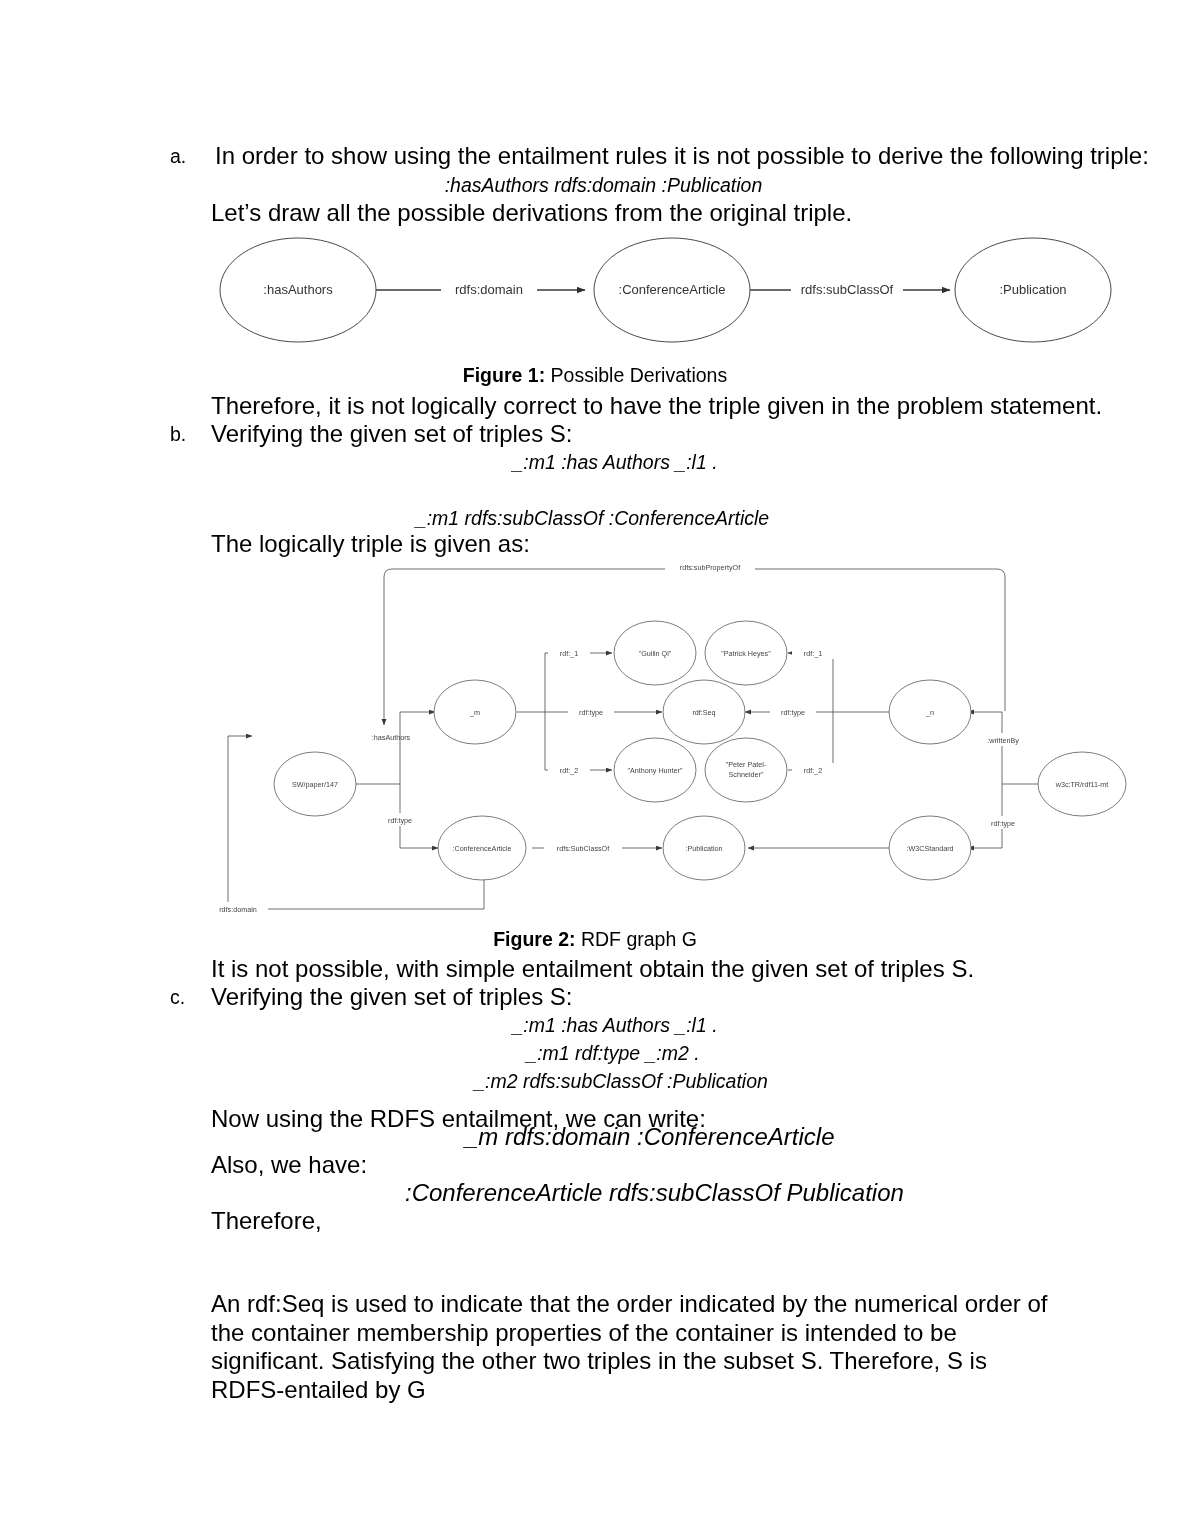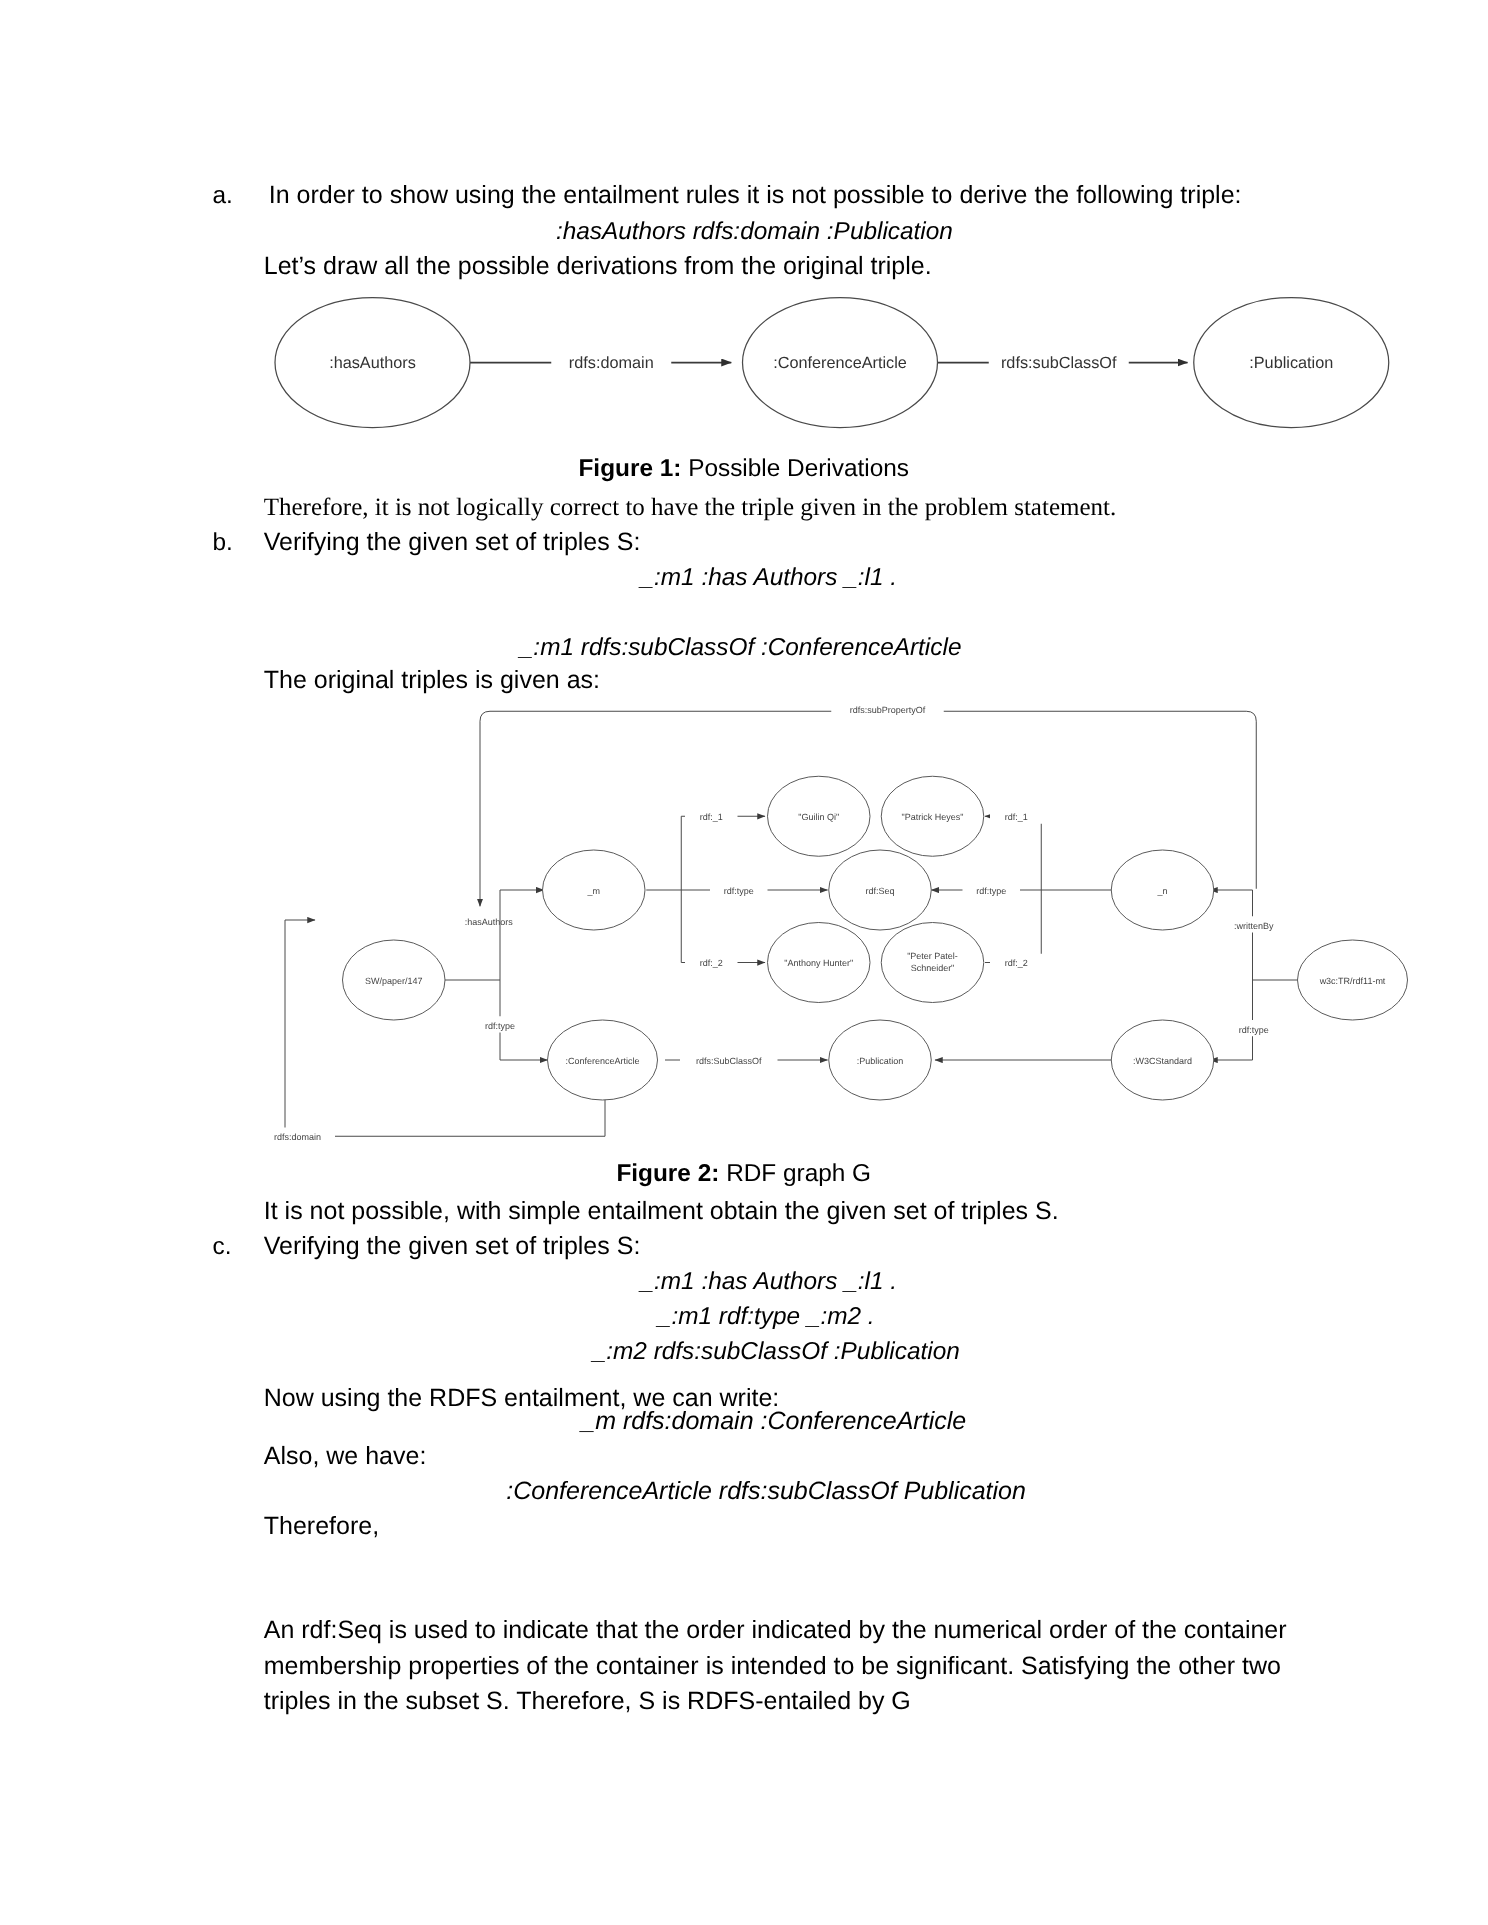--- a/index.html
+++ b/index.html
@@ -18,21 +18,21 @@
   .page {
     position: absolute;
     left: 0; top: 0;
     width: 1190px;
     height: 1540px;
   }
 
   
   .para {
     position: absolute;
-    font-size: 20px;
+    font-size: 24px;
     line-height: 28.5px;
     color: #000;
     white-space: nowrap;
   }
   .para.wrap { white-space: normal; }
   .marker {
     position: absolute;
     font-size: 19.5px;
     line-height: 28.5px;
   }
@@ -106,29 +106,29 @@
       <ellipse class="ell" cx="828" cy="62" rx="78" ry="52"></ellipse>
       <text class="f1-node-label" x="828" y="66" text-anchor="middle">:Publication</text>
     </svg>
   </div>
 
   <div class="caption" style="left:0px; top:361px;">
     <b>Figure 1:</b>
     <span>Possible Derivations</span>
   </div>
 
-  <div class="para" style="left:211px; top:392px;font-family:Liberation Serif, serif;">Therefore, it is not logically correct to have the triple given in the problem statement.</div>
+  <div class="para" style="left:211px; top:392px;">Therefore, it is not logically correct to have the triple given in the problem statement.</div>
 
   <div class="marker" style="left:170px; top:420px;">b.</div>
   <div class="para" style="left:211px; top:420px;">Verifying the given set of triples S:</div>
 
   <div class="center italic" style="left:0px; top:448px; width:1190px; padding-left:40px; box-sizing:border-box;">_:m1 :has Authors _:l1 .</div>
   <div class="center italic" style="left:0px; top:504px; width:1145px; padding-left:40px; box-sizing:border-box;">_:m1 rdfs:subClassOf :ConferenceArticle</div>
 
-  <div class="para" style="left:211px; top:530px;">The original triples is given as:</div>
+  <div class="para" style="left:211px; top:530px;">The logically triple is given as:</div>
 
   <div id="figure2" style="left:200px; top:555px;">
     <svg width="990" height="370" viewBox="0 0 990 370">
       <defs>
         <marker id="ah2" markerWidth="7" markerHeight="7" refX="6.2" refY="2.5" orient="auto" markerUnits="userSpaceOnUse">
           <path d="M0,0 L6.6,2.5 L0,5 z" fill="#3a3a3a"></path>
         </marker>
       </defs>
 
       <path class="lnk2" d="M 805 156 L 805 22 Q 805 14 797 14 L 192 14 Q 184 14 184 22 L 184 170" marker-end="url(#ah2)"></path>

